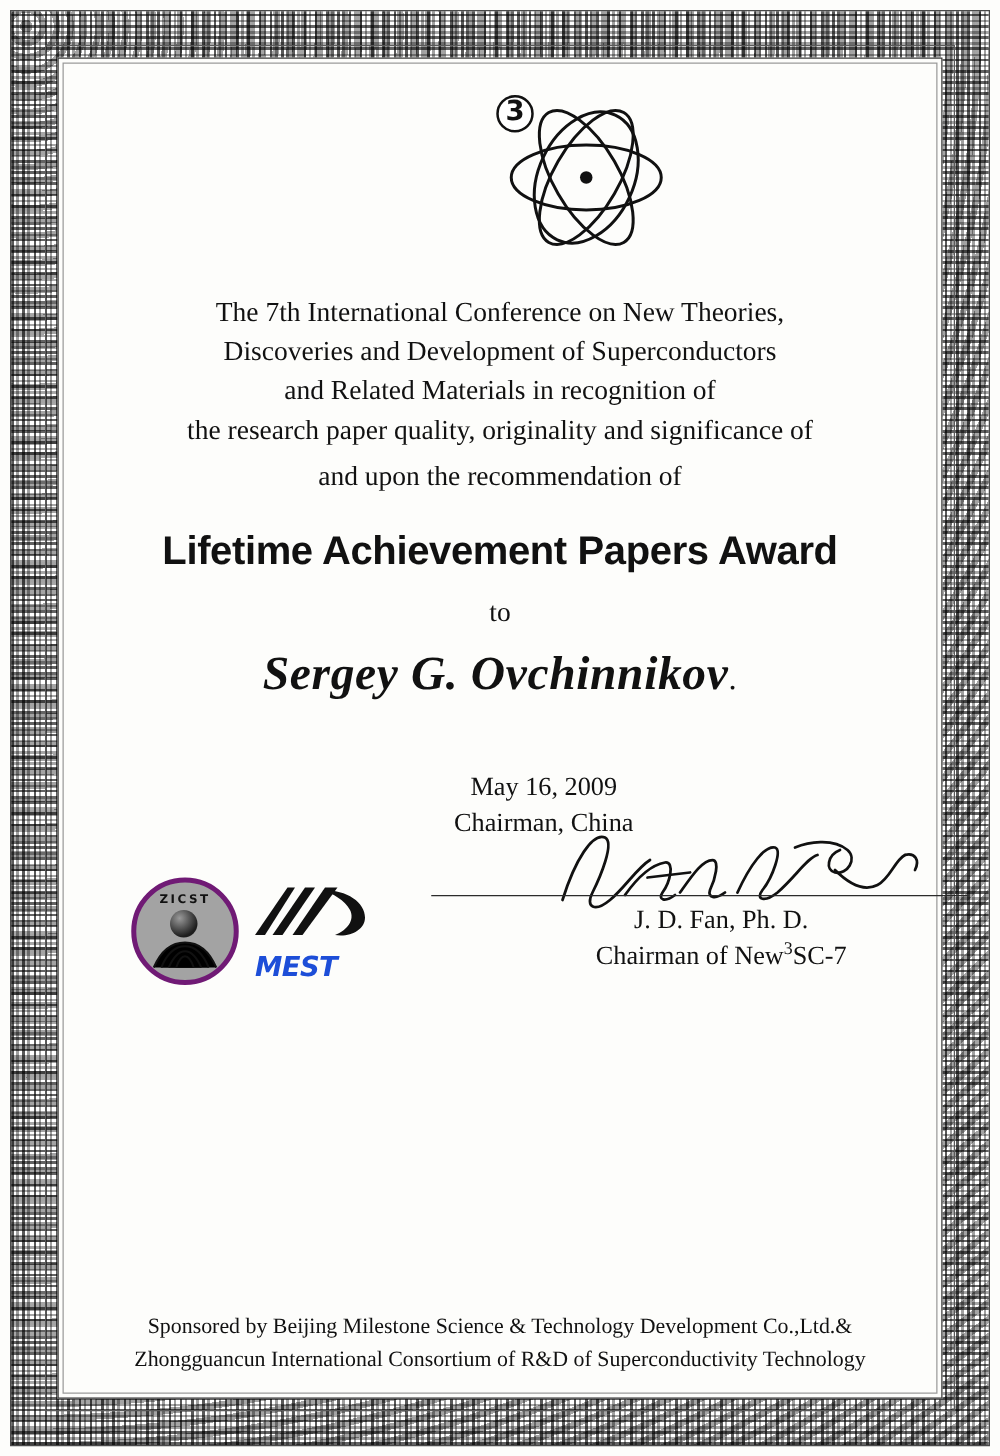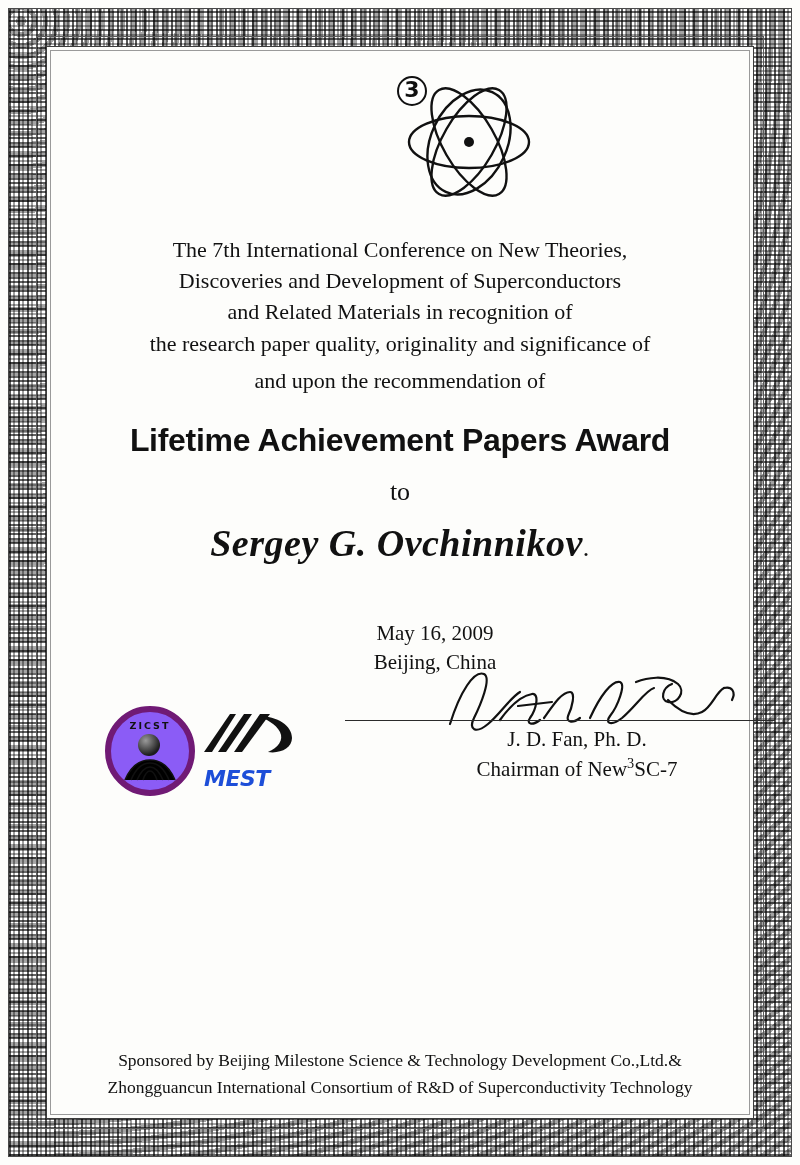--- a/index.html
+++ b/index.html
@@ -143,21 +143,21 @@
 
   .award-name {
     font-family: "Liberation Sans", sans-serif;
     font-weight: bold;
     font-size: 32px;
     letter-spacing: -0.3px;
     margin: 26px 0 18px 0;
   }
 
   .to-word {
-    font-size: 26px;
+    font-size: 22px;
     margin: 6px 0 14px 0;
   }
 
   .recipient {
     font-style: italic;
     font-weight: bold;
     font-size: 38px;
     margin: 12px 0 0 0;
     letter-spacing: 0.5px;
   }
@@ -208,23 +208,23 @@
   .signer .line { display: block; }
   .signer sup { font-size: 0.68em; }
 
   
   .zicst {
     position: absolute;
     left: 45px;
     top: 28px;
     width: 78px;
     height: 78px;
-    border: 6px solid #701a75;
+    border: 4px solid #701a75;
     border-radius: 50%;
-    background: #8b5cf6;
+    background: #a3a3a3;
   }
   .zicst .zlabel {
     position: absolute;
     top: 8px;
     left: 0; right: 0;
     font-family: "DejaVu Sans", sans-serif;
     font-size: 9.5px;
     font-weight: bold;
     letter-spacing: 2px;
     text-align: center;
@@ -309,21 +309,21 @@
     <div class="body-text">
       <span class="line">and upon the recommendation of</span>
     </div>
 
     <div class="award-name">Lifetime Achievement Papers Award</div>
     <div class="to-word">to</div>
     <div class="recipient"><span>Sergey G. Ovchinnikov</span><span class="period">.</span></div>
 
     <div class="date-block">
       <span class="line">May 16, 2009</span>
-      <span class="line">Beijing, China</span>
+      <span class="line">Chairman, China</span>
     </div>
 
     <div class="sig-area">
 
       <svg class="signature" width="300" height="80" viewBox="0 0 300 80">
         <g fill="none" stroke="#111" stroke-width="2.2" stroke-linecap="round">
           <path d="M10,62 C20,30 34,8 44,12 C52,16 40,44 34,56 C28,68 36,72 48,62 C60,52 70,36 80,30"></path>
           <path d="M60,58 C70,44 80,34 92,32 C100,31 96,48 90,56 C86,62 92,64 100,58"></path>
           <path d="M78,44 L112,40"></path>
           <path d="M104,56 C114,42 122,30 130,30 C136,30 132,46 128,54 C126,60 132,62 140,56"></path>

